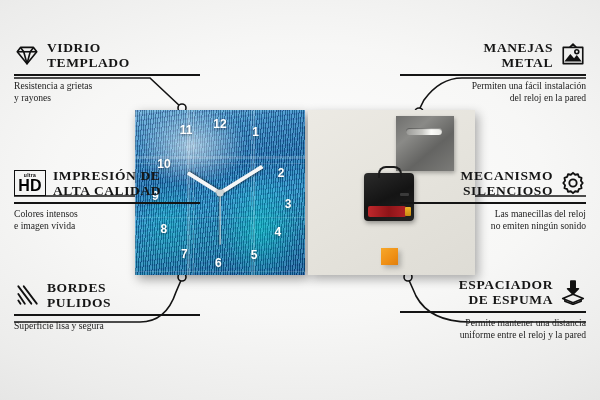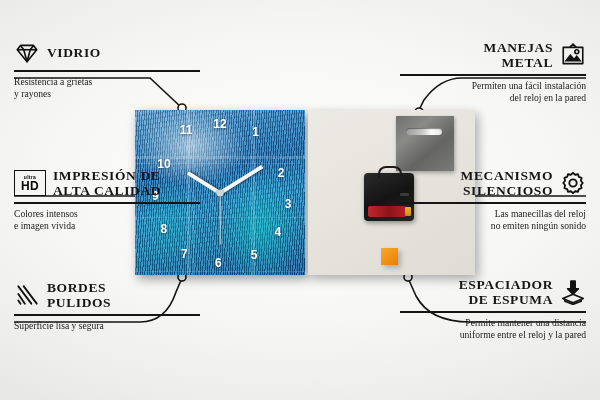--- a/index.html
+++ b/index.html
@@ -70,21 +70,21 @@
   .callout.right .c-head{justify-content:flex-end;}
   .c-title{font-size:13.5px;font-weight:bold;letter-spacing:.6px;color:#151515;
     line-height:1.12;text-transform:uppercase;}
   .c-rule{height:1.6px;background:#141414;margin:4px 0 4px;width:100%;}
   .c-desc{font-size:9.6px;color:#1c1c1c;line-height:1.32;}
   .ico{width:26px;height:26px;flex:0 0 26px;color:#111;}
   .ico svg{display:block;width:26px;height:26px;}
   .hd-badge{width:30px;height:24px;flex:0 0 30px;border:1.6px solid #111;
     display:flex;flex-direction:column;align-items:center;justify-content:center;line-height:1;}
   .hd-badge .u{font-size:5px;font-weight:bold;font-family:"Liberation Sans",sans-serif;letter-spacing:.3px;}
-  .hd-badge .h{font-size:12px;font-weight:bold;font-family:"Liberation Sans",sans-serif;letter-spacing:.3px;}
+  .hd-badge .h{font-size:16px;font-weight:bold;font-family:"Liberation Sans",sans-serif;letter-spacing:.3px;}
 
   .wires{position:absolute;inset:0;pointer-events:none;}
 </style>
 </head>
 <body>
 
 <div class="stage">
 
   <svg class="wires" viewBox="0 0 600 400">
     <g fill="none" stroke="#141414" stroke-width="1.6">
@@ -146,21 +146,21 @@
   <div class="callout left" style="top:40px;">
     <div class="c-head">
       <span class="ico">
         <svg viewBox="0 0 24 24" fill="none" stroke="currentColor" stroke-width="1.5" stroke-linejoin="round">
           <path d="M3 9 L6 5 H18 L21 9 L12 20 Z"></path>
             <path d="M3 9 H21"></path>
             <path d="M6 5 L9 9 L12 20 L15 9 L18 5"></path>
         </svg>
       </span>
       <span class="c-title">
-        <span>VIDRIO</span><br>
+        <span>VIDRIO</span><br><span>TEMPLADO</span>
       </span>
     </div>
     <div class="c-rule"></div>
     <div class="c-desc">
       <span>Resistencia a grietas</span><br><span>y rayones</span>
     </div>
   </div>
 
   <div class="callout left" style="top:168px;">
     <div class="c-head">

